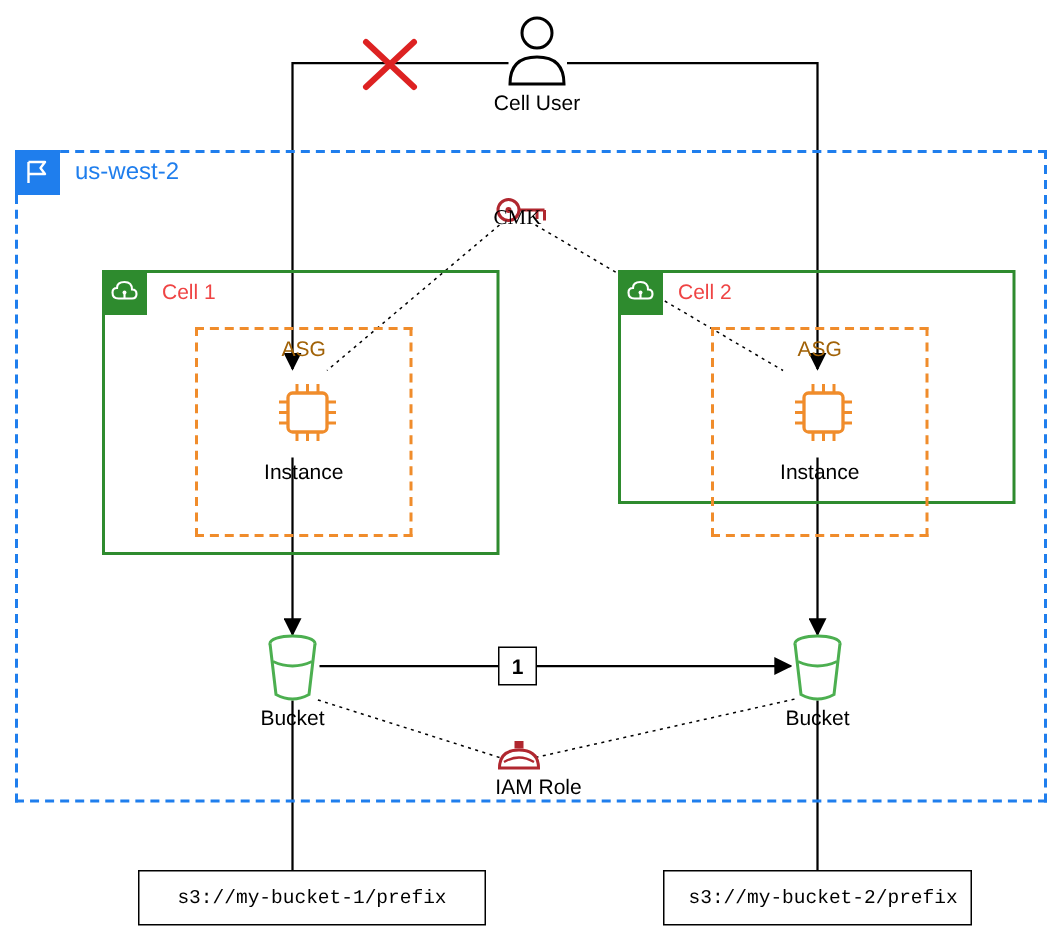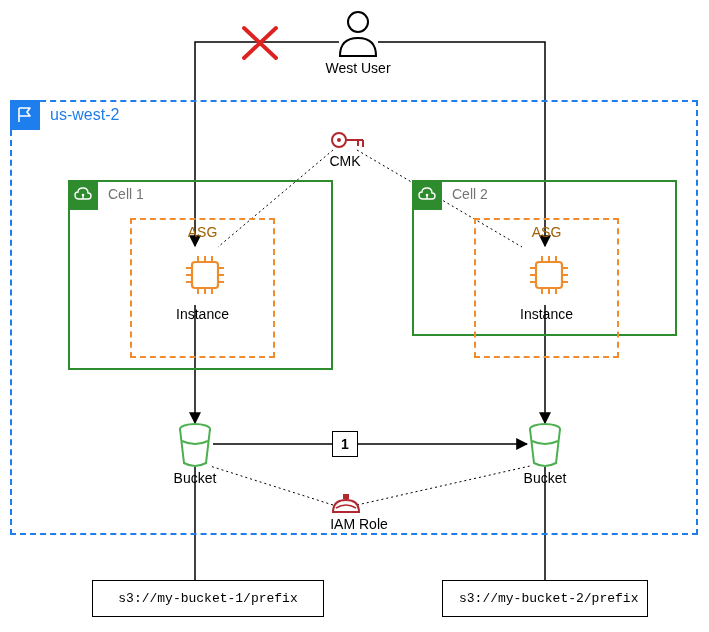--- a/index.html
+++ b/index.html
@@ -43,21 +43,21 @@
   
   .cell-box { border: 2px solid #2e8b2e; }
   .cell-tab {
     position: absolute; left: -2px; top: -2px;
     width: 30px; height: 30px;
     background: #2e8b2e;
     display: flex; align-items: center; justify-content: center;
   }
   .cell-label {
     position: absolute; left: 38px; top: 4px;
-    color: #737373; font-weight: 500;
+    color: #ef4444; font-weight: 500;
   }
   
   .asg-box { border: 2px dashed #f08c2b; }
   .asg-label {
     position: absolute; left: 0; right: 0; top: 4px;
     text-align: center; color: #a16207;
   }
   .step-box {
     width: 26px; height: 26px;
     border: 1.5px solid #000;
@@ -104,39 +104,39 @@
       <line x1="276" y1="28" x2="244" y2="58"></line>
     </g>
   </svg>
 
   <div class="abs" style="left:336px; top:10px; width:44px; height:48px;">
     <svg width="44" height="48" viewBox="0 0 44 48">
       <circle cx="22" cy="12" r="10" fill="none" stroke="#000" stroke-width="2"></circle>
       <path d="M 4 46 Q 4 28 22 28 Q 40 28 40 46 Z" fill="none" stroke="#000" stroke-width="2"></path>
     </svg>
   </div>
-  <div class="abs label" style="left:318px; top:60px; width:80px;">West User</div>
+  <div class="abs label" style="left:318px; top:60px; width:80px;">Cell User</div>
 
   <div class="abs region-box" style="left:10px; top:100px; width:688px; height:435px;">
     <div class="region-tab">
       <svg width="18" height="18" viewBox="0 0 18 18">
           <path d="M3 2 L3 16 M3 2 L14 2 L11 6 L14 10 L3 10" fill="none" stroke="#fff" stroke-width="1.6" stroke-linejoin="round"></path>
         </svg>
     </div>
     <div class="region-label">us-west-2</div>
   </div>
 
   <div class="abs" style="left:330px; top:128px; width:36px; height:24px;">
     <svg width="36" height="24" viewBox="0 0 36 24">
       <circle cx="9" cy="12" r="7" fill="none" stroke="#b0272f" stroke-width="2"></circle>
       <circle cx="9" cy="12" r="2" fill="#b0272f"></circle>
       <path d="M16 12 L33 12 M28 12 L28 18 M33 12 L33 19" fill="none" stroke="#b0272f" stroke-width="2"></path>
     </svg>
   </div>
-  <div class="abs label" style="left:320px; top:153px; width:50px;">CMK</div>
+  <div class="abs label" style="left:320px; top:138px; width:50px;font-family:Liberation Serif, serif;">CMK</div>
 
   <div class="abs cell-box" style="left:68px; top:180px; width:265px; height:190px;">
     <div class="cell-tab">
       <svg width="20" height="20" viewBox="0 0 20 20">
           <path d="M6 14 Q2 14 2 10 Q2 7 5 7 Q5 3 10 3 Q15 3 15 8 Q18 8 18 11 Q18 14 15 14 Z" fill="none" stroke="#fff" stroke-width="1.4"></path>
           <circle cx="10" cy="10" r="1.3" fill="#fff"></circle>
           <path d="M10 11 L10 14" stroke="#fff" stroke-width="1.4"></path>
         </svg>
     </div>
     <div class="cell-label">Cell 1</div>

